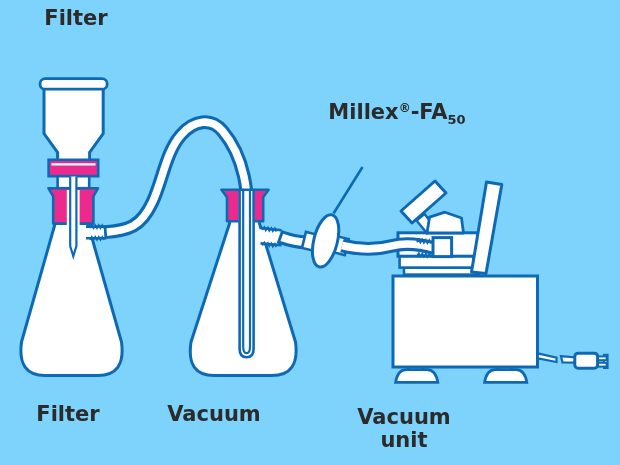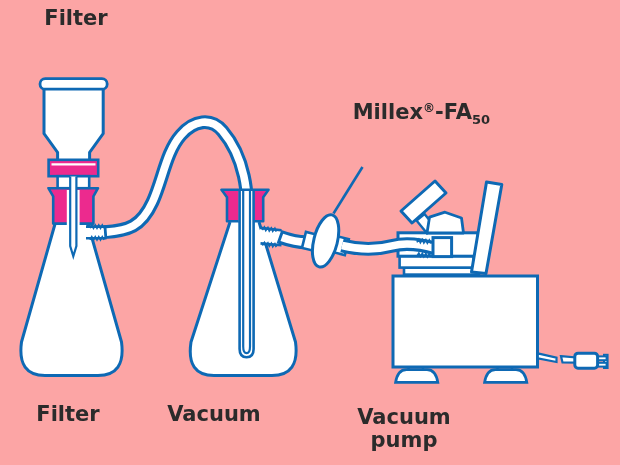--- a/index.html
+++ b/index.html
@@ -1,16 +1,16 @@
 <!DOCTYPE html>
 <html><head>
 <meta charset="utf-8">
 <style>
   html,body{margin:0;padding:0;background:#fff;}
-  .stage{position:relative;width:620px;height:465px;background:#fca5a5;overflow:hidden;
+  .stage{position:relative;width:620px;height:465px;background:#7dd3fc;overflow:hidden;
          font-family:"DejaVu Sans","Liberation Sans",sans-serif;}
   .stage svg{position:absolute;left:0;top:0;}
   .lbl{position:absolute;text-align:center;font-weight:bold;font-size:21px;line-height:23px;
        color:#2b2b2b;white-space:nowrap;}
   .lbl .reg{font-size:12px;vertical-align:7px;}
   .lbl .sub{font-size:13px;vertical-align:-5px;}
   .ln{stroke:#0e69b4;fill:none;}
   .fw{fill:#ffffff;}
   .fp{fill:#ec2a8e;}
 </style>
@@ -123,30 +123,30 @@
     <rect class="ln fw" stroke-width="3" x="574.8" y="353.2" width="22.8" height="15" rx="3.2"></rect>
   </g>
 
   <path class="ln" stroke-width="2.6" d="M362.5,167 L333.5,213.5"></path>
 </svg>
 
 <div class="lbl" style="left:14px;top:7px;width:124px;">
   <span>Filter</span><br>
 </div>
 
-<div class="lbl" style="left:320px;top:97px;width:170px;text-align:right;">
+<div class="lbl" style="left:312px;top:97px;width:170px;">
   <span>Millex</span><span class="reg">®</span><span>-FA</span><span class="sub">50</span><br>
 </div>
 
 <div class="lbl" style="left:8px;top:403px;width:120px;">
   <span>Filter</span><br>
 </div>
 
 <div class="lbl" style="left:154px;top:403px;width:120px;">
   <span>Vacuum</span><br>
 </div>
 
 <div class="lbl" style="left:342px;top:406px;width:124px;">
   <span>Vacuum</span><br>
-  <span>pump</span>
+  <span>unit</span>
 </div>
 
 </div>
 
 </body></html>

